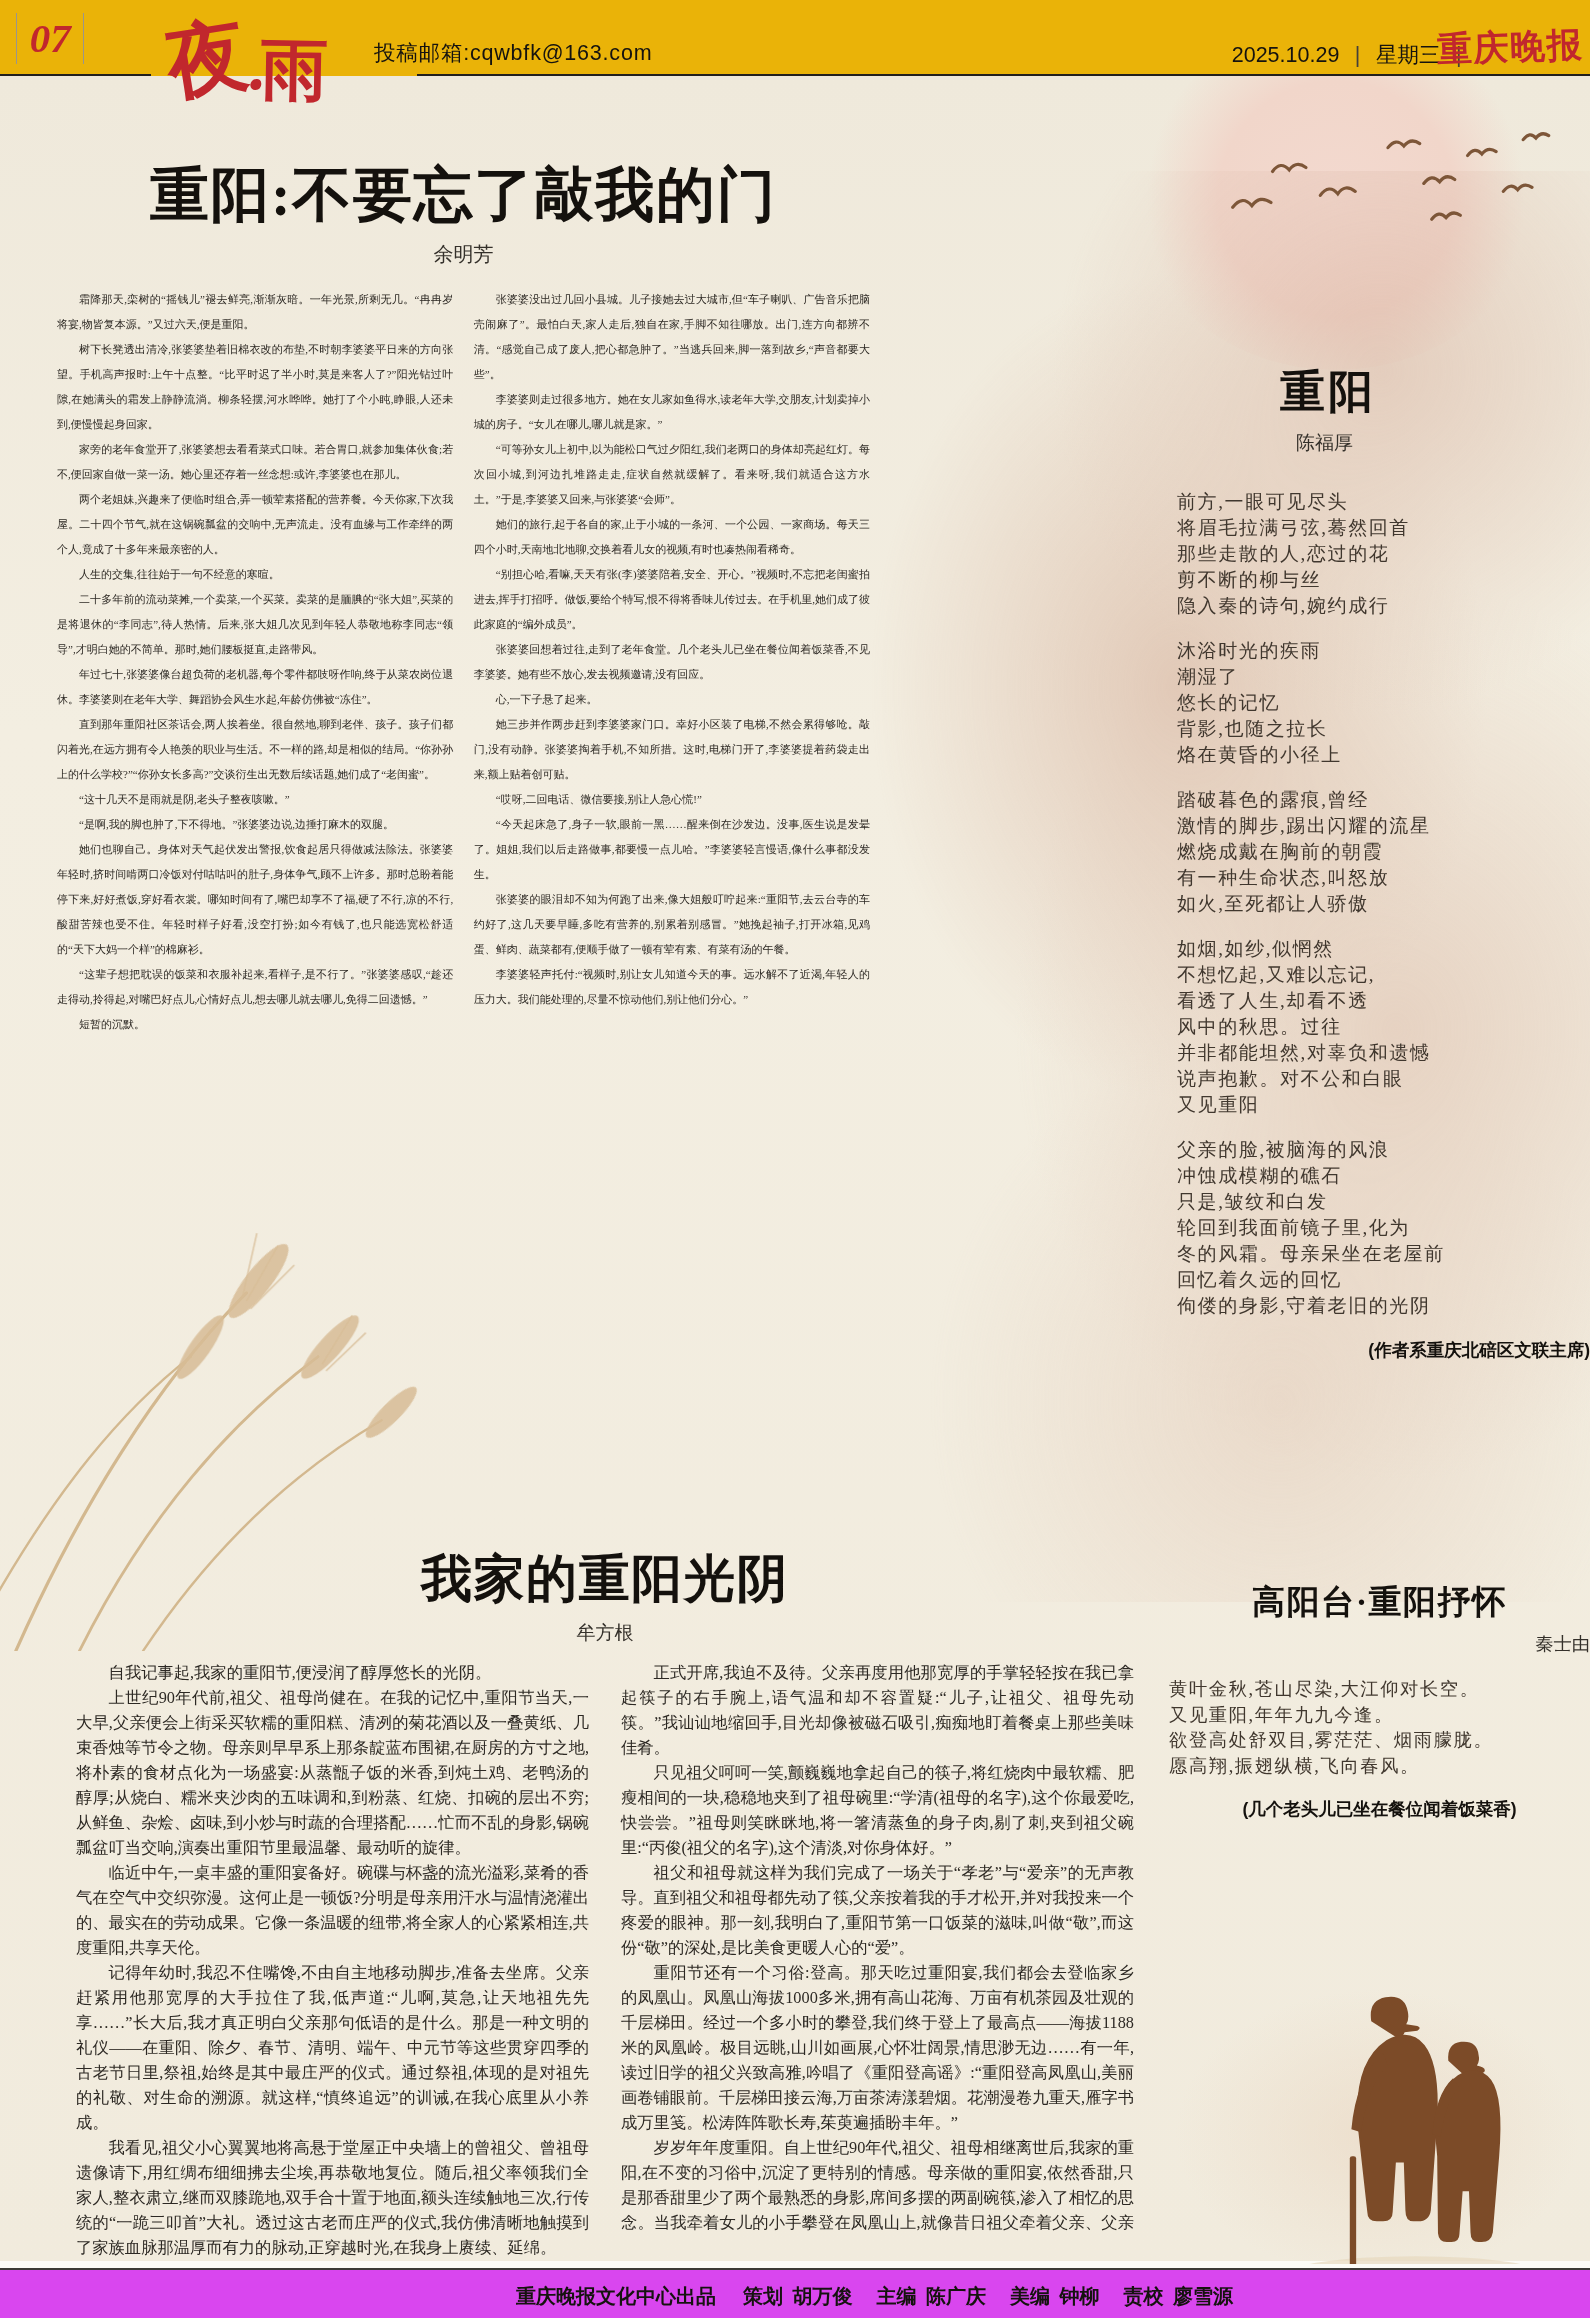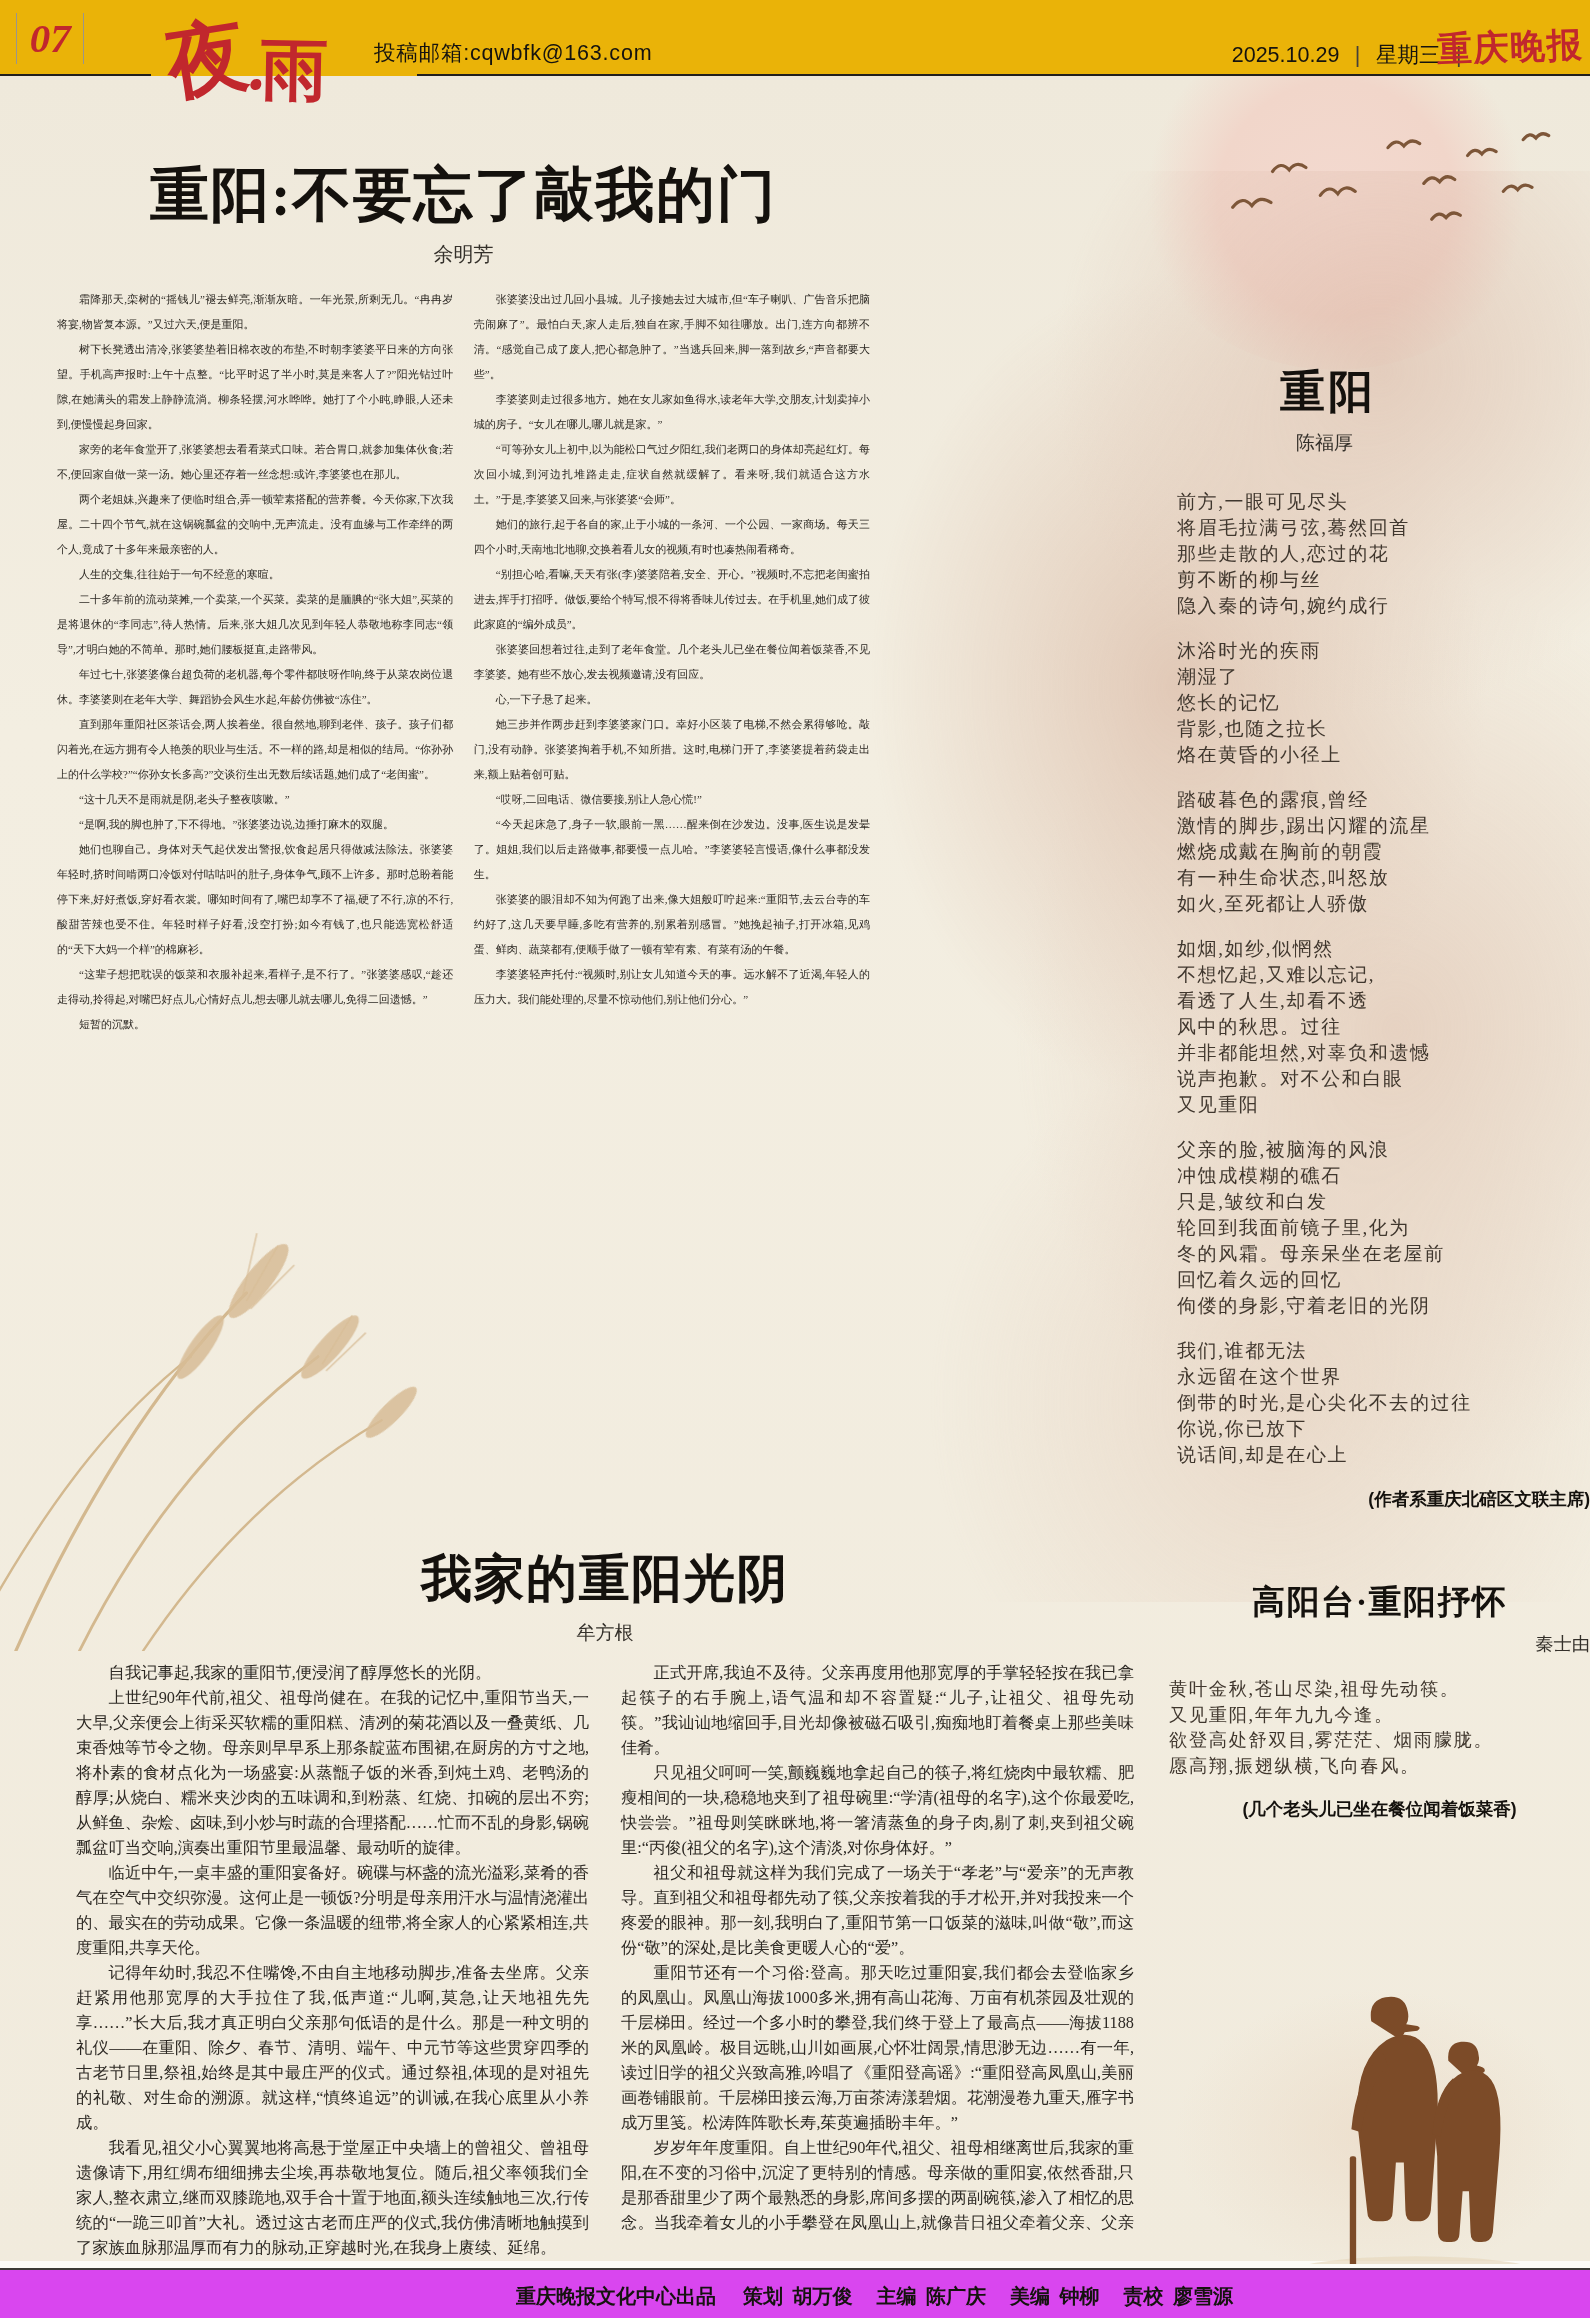--- a/index.html
+++ b/index.html
@@ -201,49 +201,41 @@
           <div class="stanza">
 
         <div class="pline">父亲的脸,被脑海的风浪</div>
             <div class="pline">冲蚀成模糊的礁石</div>
             <div class="pline">只是,皱纹和白发</div>
             <div class="pline">轮回到我面前镜子里,化为</div>
             <div class="pline">冬的风霜。母亲呆坐在老屋前</div>
             <div class="pline">回忆着久远的回忆</div>
             <div class="pline">佝偻的身影,守着老旧的光阴</div>
           </div>
-          <div class="stanza">
-
-        <div class="pline">我们,谁都无法</div>
-            <div class="pline">永远留在这个世界</div>
-            <div class="pline">倒带的时光,是心尖化不去的过往</div>
-            <div class="pline">你说,你已放下</div>
-            <div class="pline">说话间,却是在心上</div>
-          </div>
         </div>
       <p class="attrib">(作者系重庆北碚区文联主席)</p>
     </div>
 
     <div class="art2-title">我家的重阳光阴</div>
     <div class="art2-author">牟方根</div>
     <div class="art2-body body-cols">
       <div style="display:contents">
         
       <p class="para">自我记事起,我家的重阳节,便浸润了醇厚悠长的光阴。</p><p class="para">上世纪90年代前,祖父、祖母尚健在。在我的记忆中,重阳节当天,一大早,父亲便会上街采买软糯的重阳糕、清冽的菊花酒以及一叠黄纸、几束香烛等节令之物。母亲则早早系上那条靛蓝布围裙,在厨房的方寸之地,将朴素的食材点化为一场盛宴:从蒸甑子饭的米香,到炖土鸡、老鸭汤的醇厚;从烧白、糯米夹沙肉的五味调和,到粉蒸、红烧、扣碗的层出不穷;从鲜鱼、杂烩、卤味,到小炒与时蔬的合理搭配……忙而不乱的身影,锅碗瓢盆叮当交响,演奏出重阳节里最温馨、最动听的旋律。</p><p class="para">临近中午,一桌丰盛的重阳宴备好。碗碟与杯盏的流光溢彩,菜肴的香气在空气中交织弥漫。这何止是一顿饭?分明是母亲用汗水与温情浇灌出的、最实在的劳动成果。它像一条温暖的纽带,将全家人的心紧紧相连,共度重阳,共享天伦。</p><p class="para">记得年幼时,我忍不住嘴馋,不由自主地移动脚步,准备去坐席。父亲赶紧用他那宽厚的大手拉住了我,低声道:“儿啊,莫急,让天地祖先先享……”长大后,我才真正明白父亲那句低语的是什么。那是一种文明的礼仪——在重阳、除夕、春节、清明、端午、中元节等这些贯穿四季的古老节日里,祭祖,始终是其中最庄严的仪式。通过祭祖,体现的是对祖先的礼敬、对生命的溯源。就这样,“慎终追远”的训诫,在我心底里从小养成。</p><p class="para">我看见,祖父小心翼翼地将高悬于堂屋正中央墙上的曾祖父、曾祖母遗像请下,用红绸布细细拂去尘埃,再恭敬地复位。随后,祖父率领我们全家人,整衣肃立,继而双膝跪地,双手合十置于地面,额头连续触地三次,行传统的“一跪三叩首”大礼。透过这古老而庄严的仪式,我仿佛清晰地触摸到了家族血脉那温厚而有力的脉动,正穿越时光,在我身上赓续、延绵。</p><p class="para">正式开席,我迫不及待。父亲再度用他那宽厚的手掌轻轻按在我已拿起筷子的右手腕上,语气温和却不容置疑:“儿子,让祖父、祖母先动筷。”我讪讪地缩回手,目光却像被磁石吸引,痴痴地盯着餐桌上那些美味佳肴。</p><p class="para">只见祖父呵呵一笑,颤巍巍地拿起自己的筷子,将红烧肉中最软糯、肥瘦相间的一块,稳稳地夹到了祖母碗里:“学清(祖母的名字),这个你最爱吃,快尝尝。”祖母则笑眯眯地,将一箸清蒸鱼的身子肉,剔了刺,夹到祖父碗里:“丙俊(祖父的名字),这个清淡,对你身体好。”</p><p class="para">祖父和祖母就这样为我们完成了一场关于“孝老”与“爱亲”的无声教导。直到祖父和祖母都先动了筷,父亲按着我的手才松开,并对我投来一个疼爱的眼神。那一刻,我明白了,重阳节第一口饭菜的滋味,叫做“敬”,而这份“敬”的深处,是比美食更暖人心的“爱”。</p><p class="para">重阳节还有一个习俗:登高。那天吃过重阳宴,我们都会去登临家乡的凤凰山。凤凰山海拔1000多米,拥有高山花海、万亩有机茶园及壮观的千层梯田。经过一个多小时的攀登,我们终于登上了最高点——海拔1188米的凤凰岭。极目远眺,山川如画展,心怀壮阔景,情思渺无边……有一年,读过旧学的祖父兴致高雅,吟唱了《重阳登高谣》:“重阳登高凤凰山,美丽画卷铺眼前。千层梯田接云海,万亩茶涛漾碧烟。花潮漫卷九重天,雁字书成万里笺。松涛阵阵歌长寿,茱萸遍插盼丰年。”</p><p class="para">岁岁年年度重阳。自上世纪90年代,祖父、祖母相继离世后,我家的重阳,在不变的习俗中,沉淀了更特别的情感。母亲做的重阳宴,依然香甜,只是那香甜里少了两个最熟悉的身影,席间多摆的两副碗筷,渗入了相忆的思念。当我牵着女儿的小手攀登在凤凰山上,就像昔日祖父牵着父亲、父亲牵着我……那一脉相承的亲情,在小手与大手间传递,同时将四代人的足迹,刻进山脊,成为生命中最珍贵的印记。</p></div>
       
     </div>
 
     <div class="poem2">
       <div class="p-title">高阳台·重阳抒怀</div>
       <div class="p-author">秦士由</div>
       <div>
 
       <div class="stanza">
 
-        <div class="pline">黄叶金秋,苍山尽染,祖母先动筷。</div>
+        <div class="pline">黄叶金秋,苍山尽染,大江仰对长空。</div>
             <div class="pline">又见重阳,年年九九今逢。</div>
             <div class="pline">欲登高处舒双目,雾茫茫、烟雨朦胧。</div>
             <div class="pline">愿高翔,振翅纵横,飞向春风。</div>
           </div>
         </div>
       <p class="attrib">(几个老头儿已坐在餐位闻着饭菜香)</p>
     </div>
 
     <svg class="couple" width="286" height="334" viewBox="0 0 360 420">
       <ellipse cx="190" cy="400" rx="170" ry="26" fill="#e7d8bf" opacity="0.7"></ellipse>

